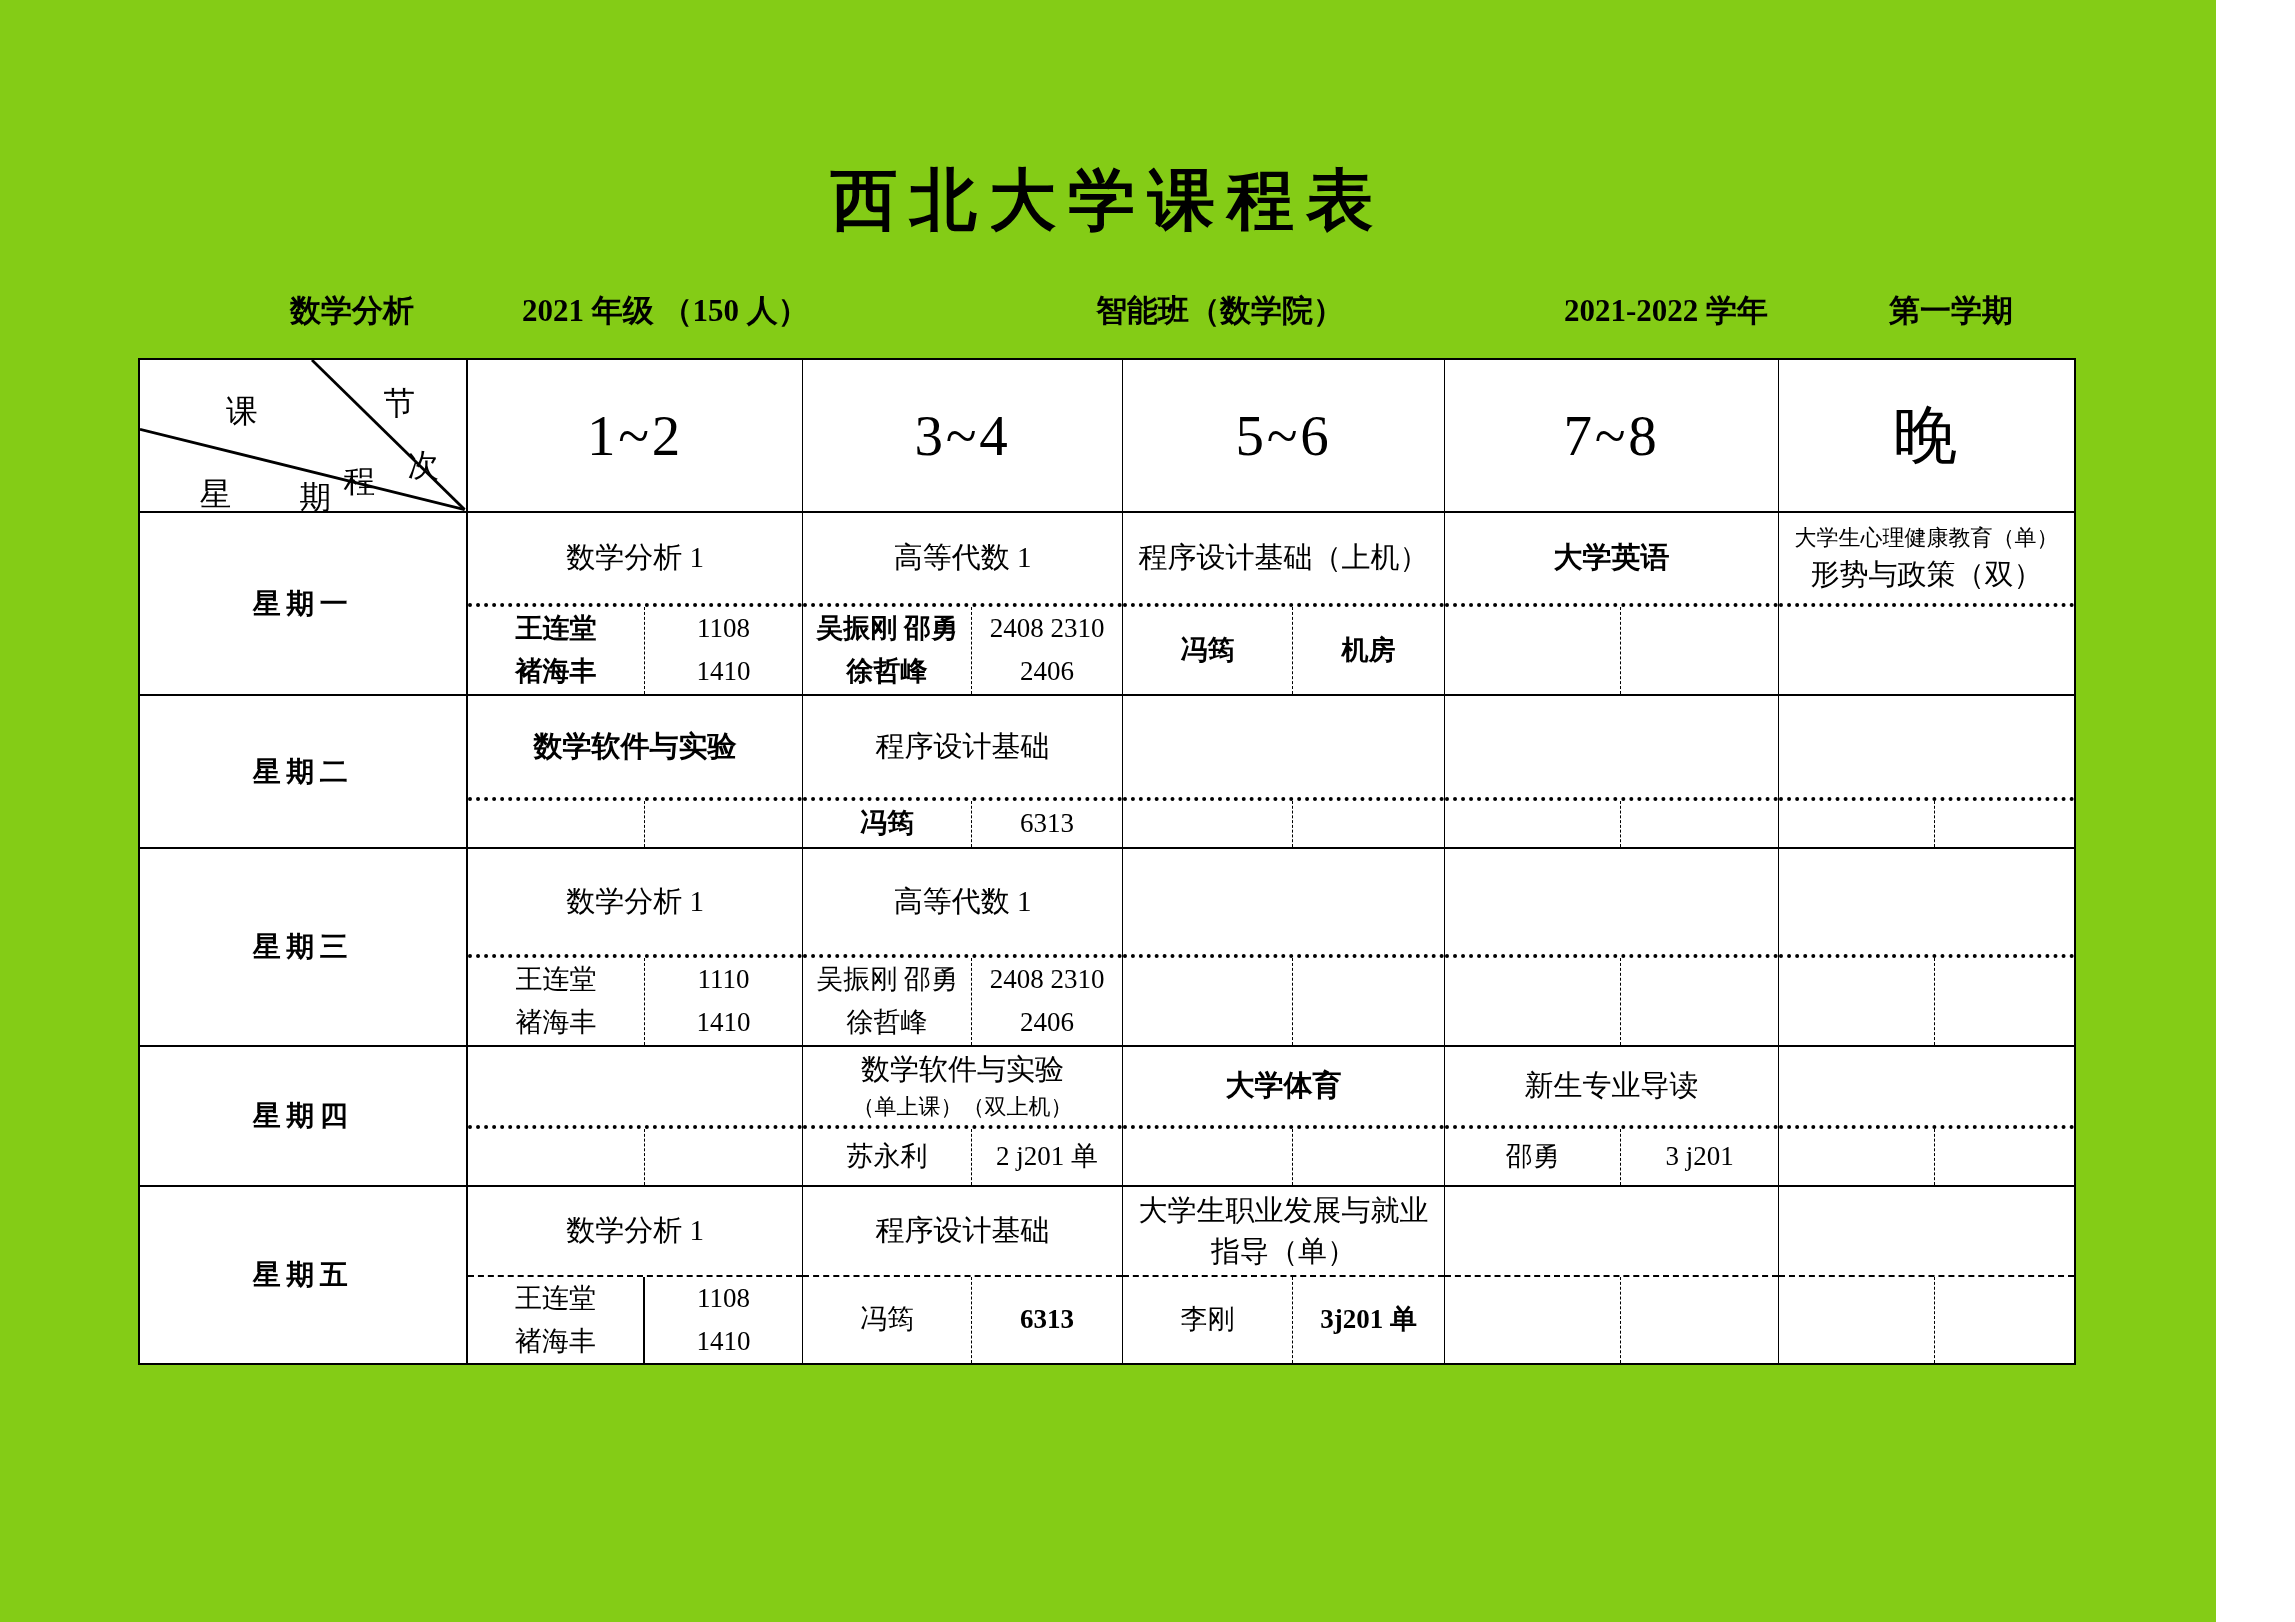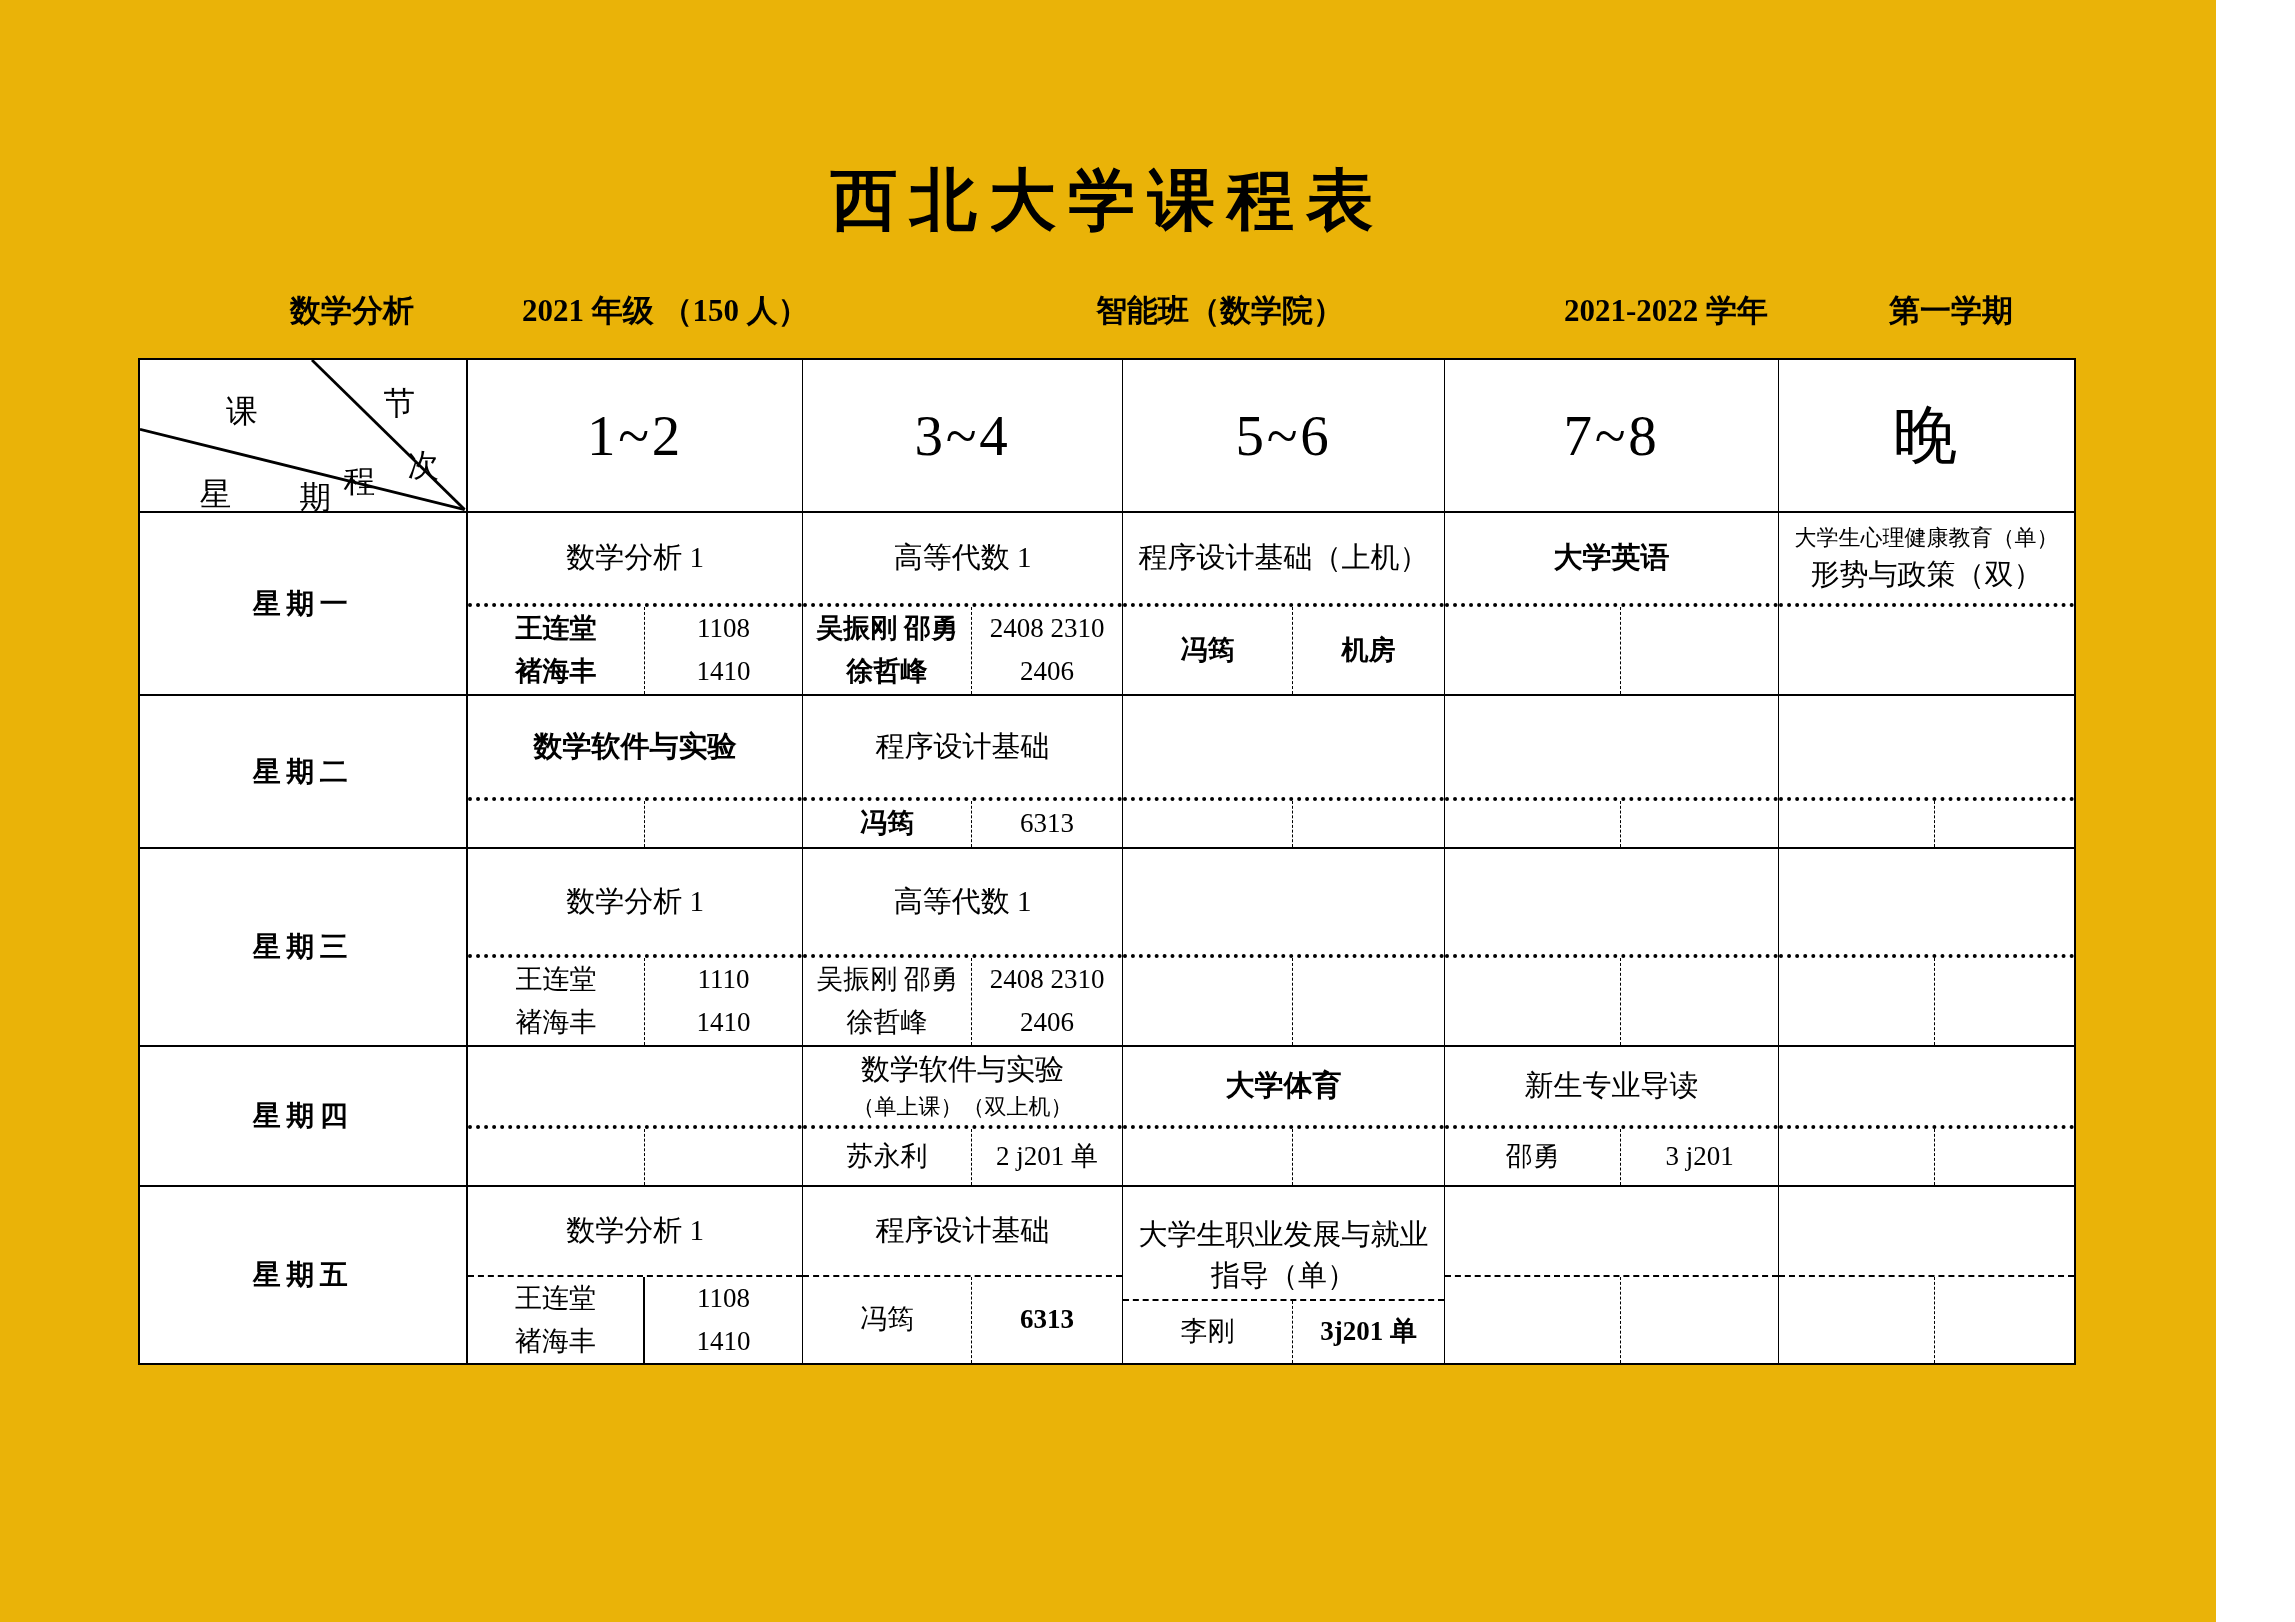--- a/index.html
+++ b/index.html
@@ -1,17 +1,17 @@
 <!DOCTYPE html>
 <html style="font-size:11px"><head>
 <meta charset="utf-8">
 <style>
   html,body{margin:0;padding:0;background:#ffffff;}
   body{width:2295px;height:1623px;font-family:"Liberation Serif","DejaVu Serif",serif;color:#000;}
-  .page{position:relative;width:2216px;height:1623px;background:#eab308;overflow:hidden;}
+  .page{position:relative;width:2216px;height:1623px;background:#84cc16;overflow:hidden;}
 
   .title{position:absolute;top:155px;left:0;width:100%;text-align:center;
          font-size:67px;font-weight:700;letter-spacing:12.3px;white-space:nowrap;}
 
   .subtitle span{position:absolute;top:290px;font-size:31px;font-weight:700;white-space:nowrap;}
   .p1{left:290px}.p2{left:522px}.p3{left:1096px}.p4{left:1564px}.p5{left:1889px}
 
   .timetable{position:absolute;left:138px;top:358px;width:1938px;height:1007px;
              border:2.7px solid #000;box-sizing:border-box;background:#fff;
              display:grid;grid-template-columns:326px 336px 320px 322px 334px 1fr;
@@ -304,21 +304,21 @@
         <div class="barea">
           <div class="tcol" style="border-right: 1.4px dashed rgb(0, 0, 0);">
             <div class="tname">冯筠</div>
           </div>
           <div class="rcol">
             <div class="rname bold">6313</div>
           </div>
         </div>
       </div>
       <div class="cell bt bl">
-        <div class="carea" style="height: 90px; border-bottom: 2.7px dashed rgb(0, 0, 0); margin-top: 24px;">
+        <div class="carea" style="height: 90px; border-bottom: 2.7px dashed rgb(0, 0, 0);">
           <div class="cline">大学生职业发展与就业</div>
           <div class="cline">指导（单）</div>
         </div>
         <div class="barea">
           <div class="tcol" style="border-right: 1.4px dashed rgb(0, 0, 0);">
             <div class="tname">李刚</div>
           </div>
           <div class="rcol">
             <div class="rname bold">3j201 单</div>
           </div>

